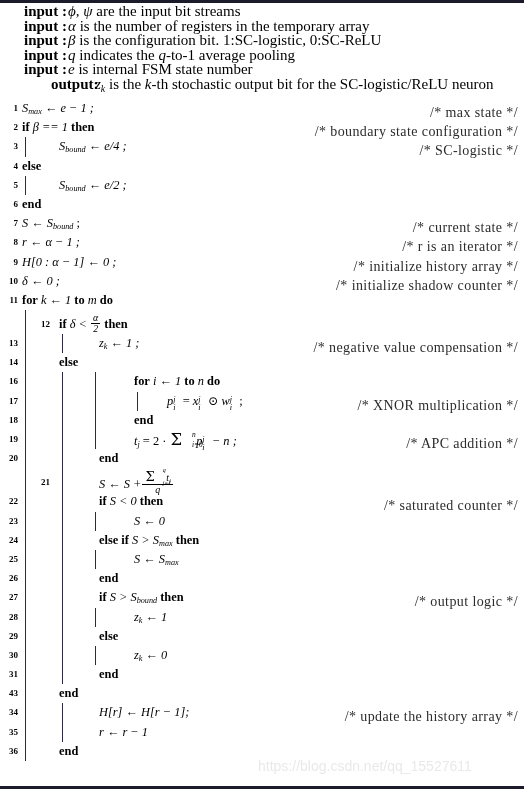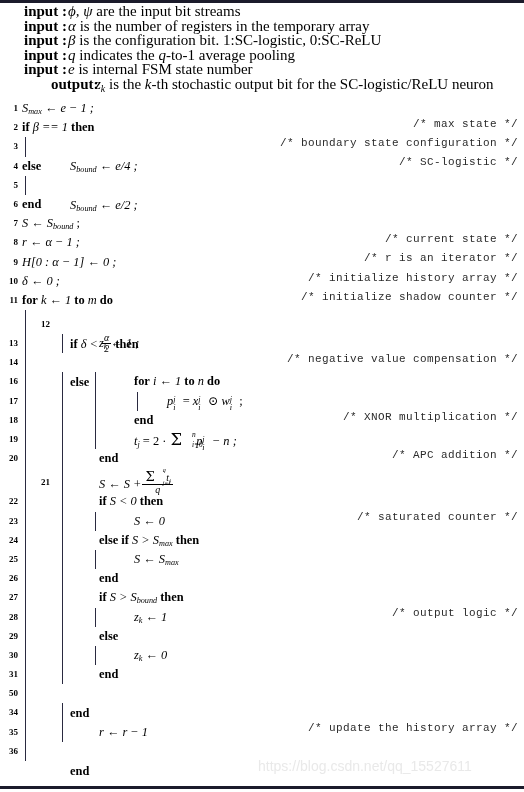--- a/index.html
+++ b/index.html
@@ -85,21 +85,21 @@
     position: absolute;
     top: 0;
     left: 22px;
     font-size: 12.4px;
     line-height: 19.2px;
   }
   .ln.tall .code { line-height: 24px; top: 2px; }
 
   
   .i0 { left: 22px; }
-  .i1 { left: 70px; margin-top: 20px; }
+  .i1 { left: 59px; }
   .i2 { left: 99px; }
   .i3 { left: 134px; }
   .i4 { left: 167px; }
 
   
   .bar {
     position: absolute;
     top: 0;
     width: 1px;
     height: 19.2px;
@@ -108,23 +108,23 @@
   .ln.tall .bar { height: 24px; }
   .b1 { left: 25px; }
   .b2 { left: 62px; }
   .b3 { left: 95px; }
   .b4 { left: 137px; }
 
   
   .cmt {
     position: absolute;
     right: 6px;
-    top: 16px;
-    font-family: Liberation Mono, monospace;
-    font-size: 11px;
+    top: 4px;
+    font-family: Liberation Serif, serif;
+    font-size: 14px;
     line-height: 19.2px;
     color: #2b2b2b;
     letter-spacing: 0.4px;
   }
 
   
   .mi { font-style: italic; }
   .kw { font-weight: bold; font-style: normal; }
   .op { font-style: normal; }
   sub, sup {
@@ -455,30 +455,31 @@
     </div>
 
     <div class="ln">
       <span class="num">31</span>
       <span class="bar b1"></span>
       <span class="bar b2"></span>
       <span class="code i2"><span class="kw">end</span></span>
     </div>
 
     <div class="ln">
-      <span class="num">50</span>
+      <span class="num">43</span>
       <span class="bar b1"></span>
       <span class="code i1"><span class="kw">end</span></span>
     </div>
 
 
     <div class="ln">
       <span class="num">34</span>
       <span class="bar b1"></span>
       <span class="bar b2"></span>
+      <span class="code i2"><span class="mi">H[r]</span> <span class="op">←</span> <span class="mi">H[r − 1];</span></span>
       <span class="cmt">/* update the history array */</span>
     </div>
 
     <div class="ln">
       <span class="num">35</span>
       <span class="bar b1"></span>
       <span class="bar b2"></span>
       <span class="code i2"><span class="mi">r</span> <span class="op">←</span> <span class="mi">r − 1</span></span>
     </div>
 

